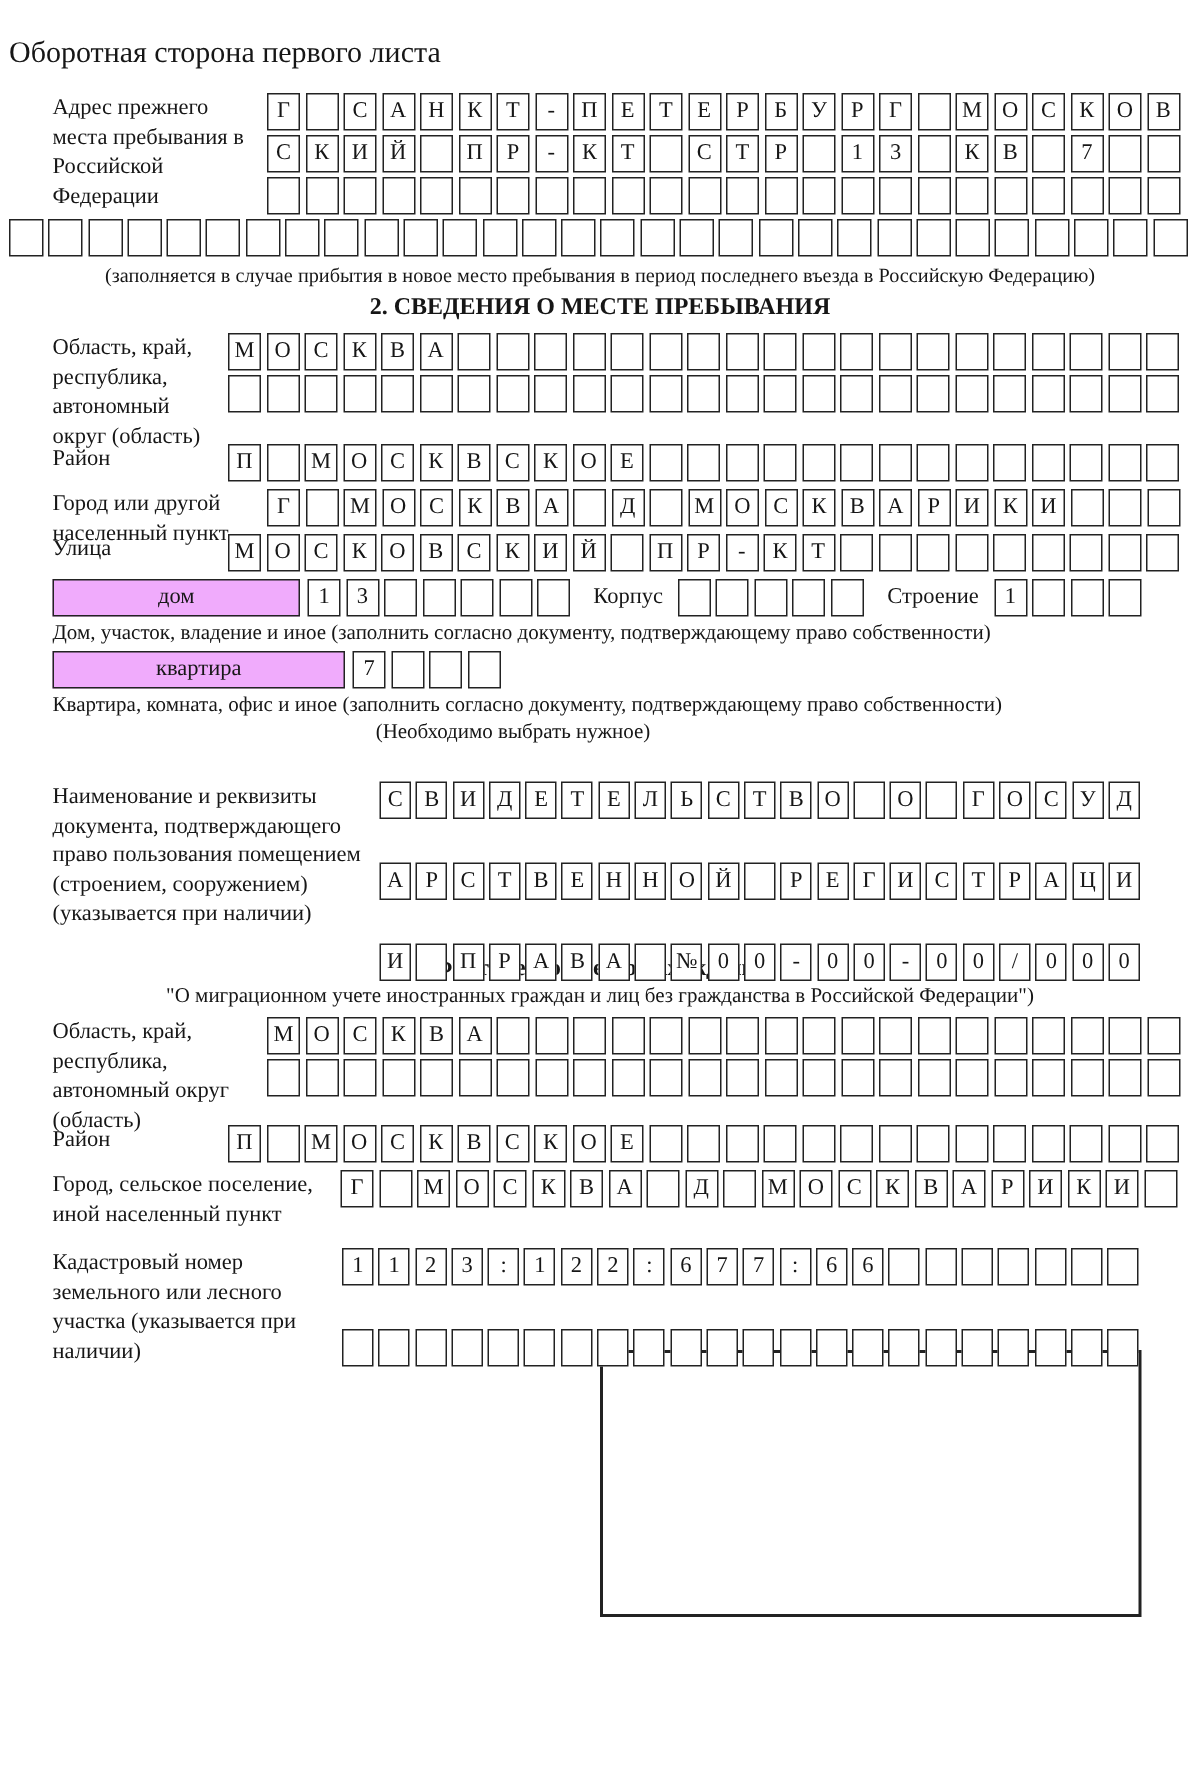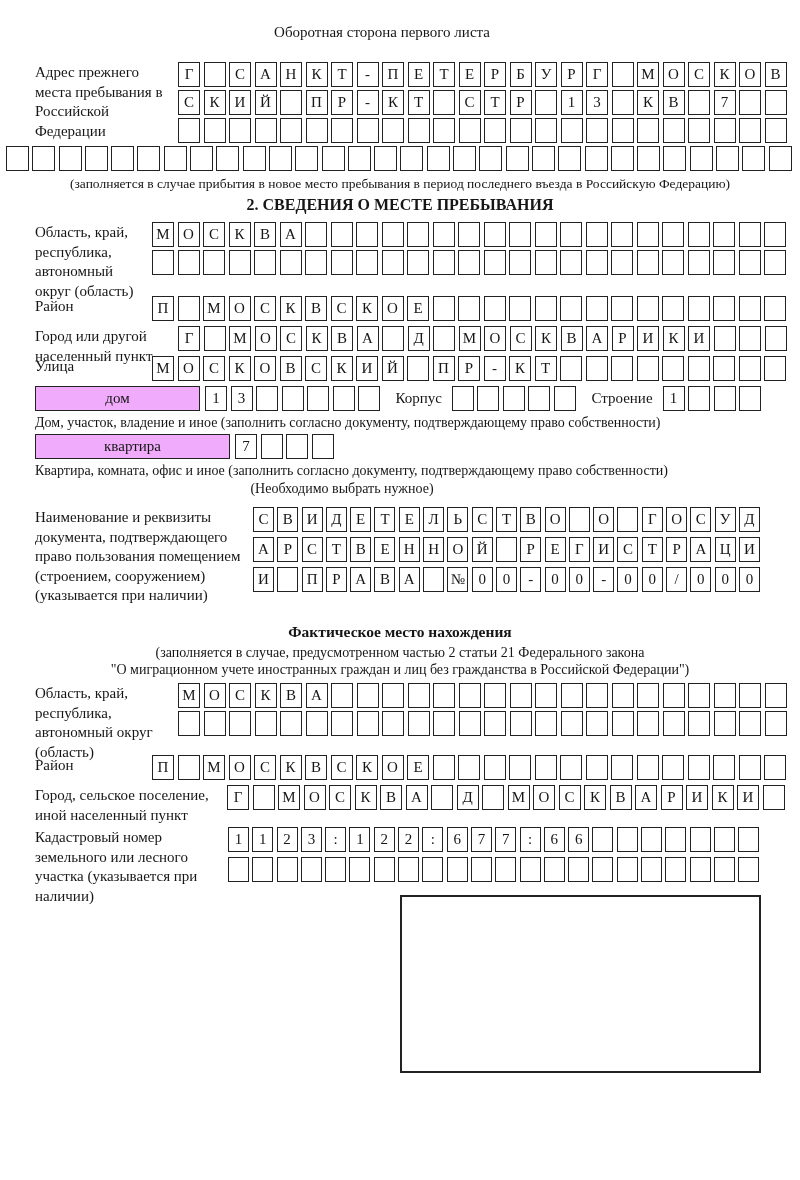--- a/index.html
+++ b/index.html
@@ -3,32 +3,32 @@
 <meta charset="utf-8">
 <style>
   * { box-sizing: border-box; }
   html,body { margin:0; padding:0; background:#fff; }
   .page {
     width:800px; height:1180px; position:relative; overflow:hidden;
     background:#fff; color:#161616;
     font-family:"Liberation Serif","DejaVu Serif",serif;
     font-size:15px; padding:24px 6px 0 6px;
   }
-  .hdr { text-align:center; padding-right:36px; font-size:15px; height:18px; }
+  .hdr { text-align:left; padding-right:36px; font-size:20px; height:18px; }
 
   .field { position:relative; }
   .flabel { position:absolute; left:29px; top:1px; line-height:19.5px; font-size:15px; }
   .w143 { width:143px; } .w117 { width:117px; } .w192 { width:192px; }
   .w218 { width:218px; } .w193 { width:193px; }
   .boxcol { }
   .ml172 { margin-left:172px; } .ml146 { margin-left:146px; }
   .ml247 { margin-left:247px; } .ml221 { margin-left:221px; } .ml222 { margin-left:222px; }
 
   .brow { height:28px; white-space:nowrap; }
-  .brow.sp30 { height:30px; }
+  .brow.sp30 { height:30px;margin-top:24px; }
   .cbox {
     display:inline-block; width:22px; height:25px; border:1.6px solid #222;
     margin-right:3.5px; text-align:center; line-height:22px; font-size:15px;
     vertical-align:top; background:#fff;
   }
   .wide .cbox { width:23px; margin-right:3.3px; }
   .narrow .cbox { width:21px; margin-right:3.3px; }
   .inlinerow { white-space:nowrap; display:inline-block; vertical-align:top; }
 
   .wbox {
@@ -125,21 +125,20 @@
   <div class="field mt10" style="height:92px;">
     <div class="flabel w218">Наименование и реквизиты документа, подтверждающего право пользования помещением (строением, сооружением) (указывается при наличии)</div>
     <div class="boxcol ml247 narrow">
       <div class="brow sp30"><span class="cbox">С</span><span class="cbox">В</span><span class="cbox">И</span><span class="cbox">Д</span><span class="cbox">Е</span><span class="cbox">Т</span><span class="cbox">Е</span><span class="cbox">Л</span><span class="cbox">Ь</span><span class="cbox">С</span><span class="cbox">Т</span><span class="cbox">В</span><span class="cbox">О</span><span class="cbox"></span><span class="cbox">О</span><span class="cbox"></span><span class="cbox">Г</span><span class="cbox">О</span><span class="cbox">С</span><span class="cbox">У</span><span class="cbox">Д</span></div>
       <div class="brow sp30"><span class="cbox">А</span><span class="cbox">Р</span><span class="cbox">С</span><span class="cbox">Т</span><span class="cbox">В</span><span class="cbox">Е</span><span class="cbox">Н</span><span class="cbox">Н</span><span class="cbox">О</span><span class="cbox">Й</span><span class="cbox"></span><span class="cbox">Р</span><span class="cbox">Е</span><span class="cbox">Г</span><span class="cbox">И</span><span class="cbox">С</span><span class="cbox">Т</span><span class="cbox">Р</span><span class="cbox">А</span><span class="cbox">Ц</span><span class="cbox">И</span></div>
       <div class="brow sp30"><span class="cbox">И</span><span class="cbox"></span><span class="cbox">П</span><span class="cbox">Р</span><span class="cbox">А</span><span class="cbox">В</span><span class="cbox">А</span><span class="cbox"></span><span class="cbox">№</span><span class="cbox">0</span><span class="cbox">0</span><span class="cbox">-</span><span class="cbox">0</span><span class="cbox">0</span><span class="cbox">-</span><span class="cbox">0</span><span class="cbox">0</span><span class="cbox">/</span><span class="cbox">0</span><span class="cbox">0</span><span class="cbox">0</span></div>
     </div>
   </div>
 
   <div class="subtitle mt24">Фактическое место нахождения</div>
-  <div class="note-center mt2">(заполняется в случае, предусмотренном частью 2 статьи 21 Федерального закона</div>
   <div class="note-center">"О миграционном учете иностранных граждан и лиц без гражданства в Российской Федерации")</div>
 
   <div class="field mt4 h56">
     <div class="flabel w143">Область, край, республика, автономный округ (область)</div>
     <div class="boxcol ml172">
       <div class="brow"><span class="cbox">М</span><span class="cbox">О</span><span class="cbox">С</span><span class="cbox">К</span><span class="cbox">В</span><span class="cbox">А</span><span class="cbox"></span><span class="cbox"></span><span class="cbox"></span><span class="cbox"></span><span class="cbox"></span><span class="cbox"></span><span class="cbox"></span><span class="cbox"></span><span class="cbox"></span><span class="cbox"></span><span class="cbox"></span><span class="cbox"></span><span class="cbox"></span><span class="cbox"></span><span class="cbox"></span><span class="cbox"></span><span class="cbox"></span><span class="cbox"></span></div>
       <div class="brow"><span class="cbox"></span><span class="cbox"></span><span class="cbox"></span><span class="cbox"></span><span class="cbox"></span><span class="cbox"></span><span class="cbox"></span><span class="cbox"></span><span class="cbox"></span><span class="cbox"></span><span class="cbox"></span><span class="cbox"></span><span class="cbox"></span><span class="cbox"></span><span class="cbox"></span><span class="cbox"></span><span class="cbox"></span><span class="cbox"></span><span class="cbox"></span><span class="cbox"></span><span class="cbox"></span><span class="cbox"></span><span class="cbox"></span><span class="cbox"></span></div>
     </div>
   </div>
 

